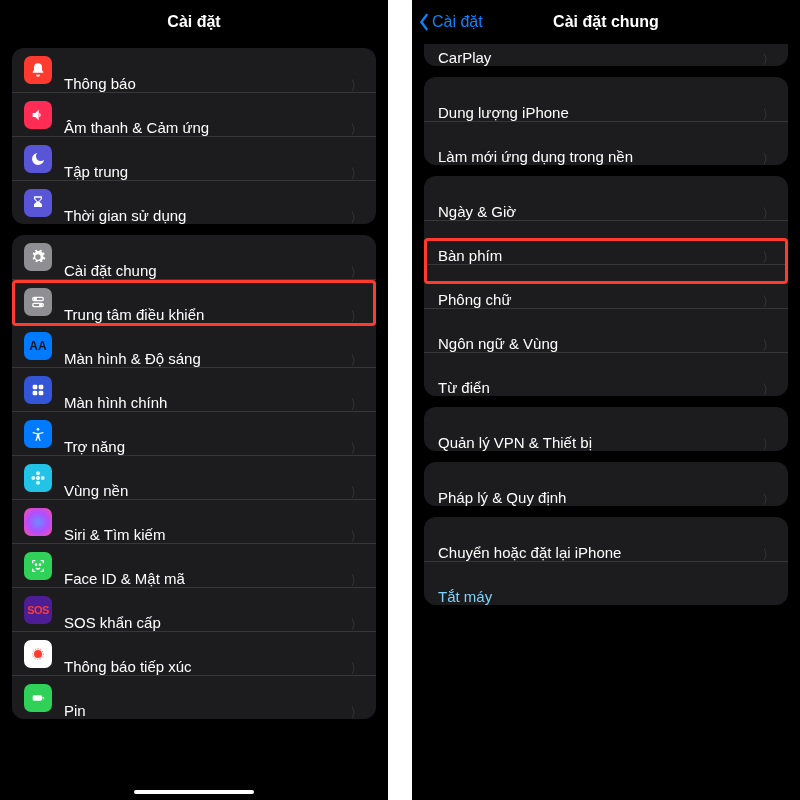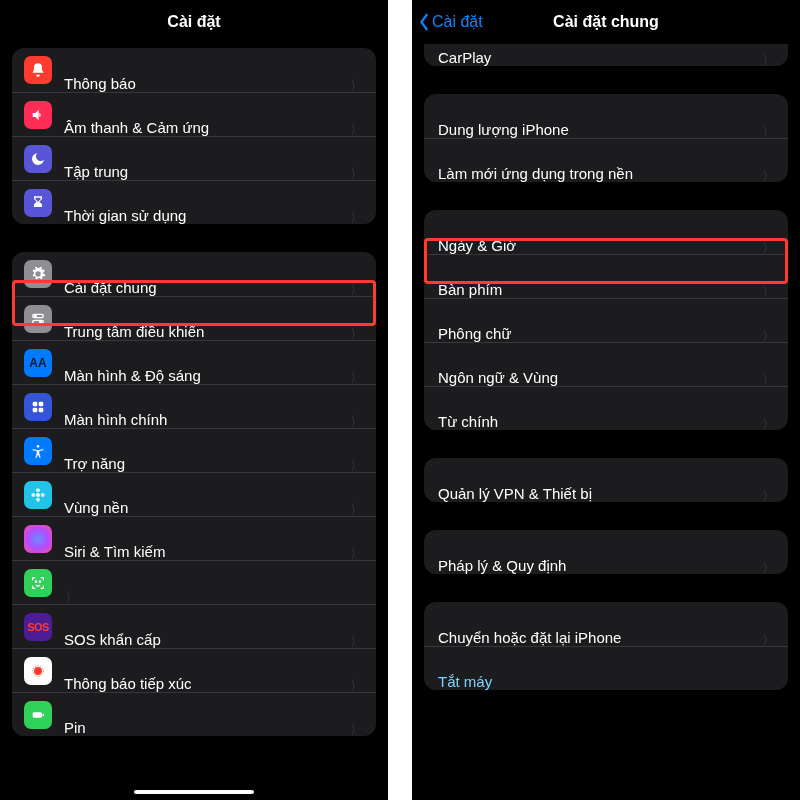--- a/index.html
+++ b/index.html
@@ -54,21 +54,21 @@
   .content {
     flex: 1;
     overflow: hidden;
     padding: 0 12px;
     position: relative;
   }
 
   .group {
     background: #1c1c1e;
     border-radius: 12px;
-    margin-top: 28px;
+    margin-top: 11px;
     overflow: hidden;
   }
   .group.first { margin-top: 4px; }
   .group.partial-top { margin-top: -22px; }
 
   .row {
     height: 44px;
     display: flex;
     align-items: flex-end;
     padding: 0 14px;
@@ -246,20 +246,21 @@
       </div>
       <div class="row with-icon">
         <div class="icon" style="background:#30d158">
           <svg viewBox="0 0 24 24" fill="none" stroke="#fff" stroke-width="2">
               <path d="M4 8V5a1 1 0 0 1 1-1h3M20 8V5a1 1 0 0 0-1-1h-3M4 16v3a1 1 0 0 0 1 1h3M20 16v3a1 1 0 0 1-1 1h-3"></path>
               <circle cx="9" cy="10" r="1" fill="#fff"></circle>
               <circle cx="15" cy="10" r="1" fill="#fff"></circle>
               <path d="M9 15c1 1 2 1.5 3 1.5s2-.5 3-1.5"></path>
             </svg>
         </div>
+        <span class="label">Face ID &amp; Mật mã</span>
         <span class="chev">〉</span>
       </div>
       <div class="row with-icon">
         <div class="icon" style="background:#4c1d95;color:#ff3b30">
             <span class="sos">SOS</span>
           </div>
         <span class="label">SOS khẩn cấp</span>
         <span class="chev">〉</span>
       </div>
       <div class="row with-icon">
@@ -331,21 +332,21 @@
       </div>
       <div class="row">
         <span class="label">Phông chữ</span>
         <span class="chev">〉</span>
       </div>
       <div class="row">
         <span class="label">Ngôn ngữ &amp; Vùng</span>
         <span class="chev">〉</span>
       </div>
       <div class="row">
-        <span class="label">Từ chính</span>
+        <span class="label">Từ điển</span>
         <span class="chev">〉</span>
       </div>
     </div>
 
     <div class="group">
       <div class="row">
         <span class="label">Quản lý VPN &amp; Thiết bị</span>
         <span class="chev">〉</span>
       </div>
     </div>

